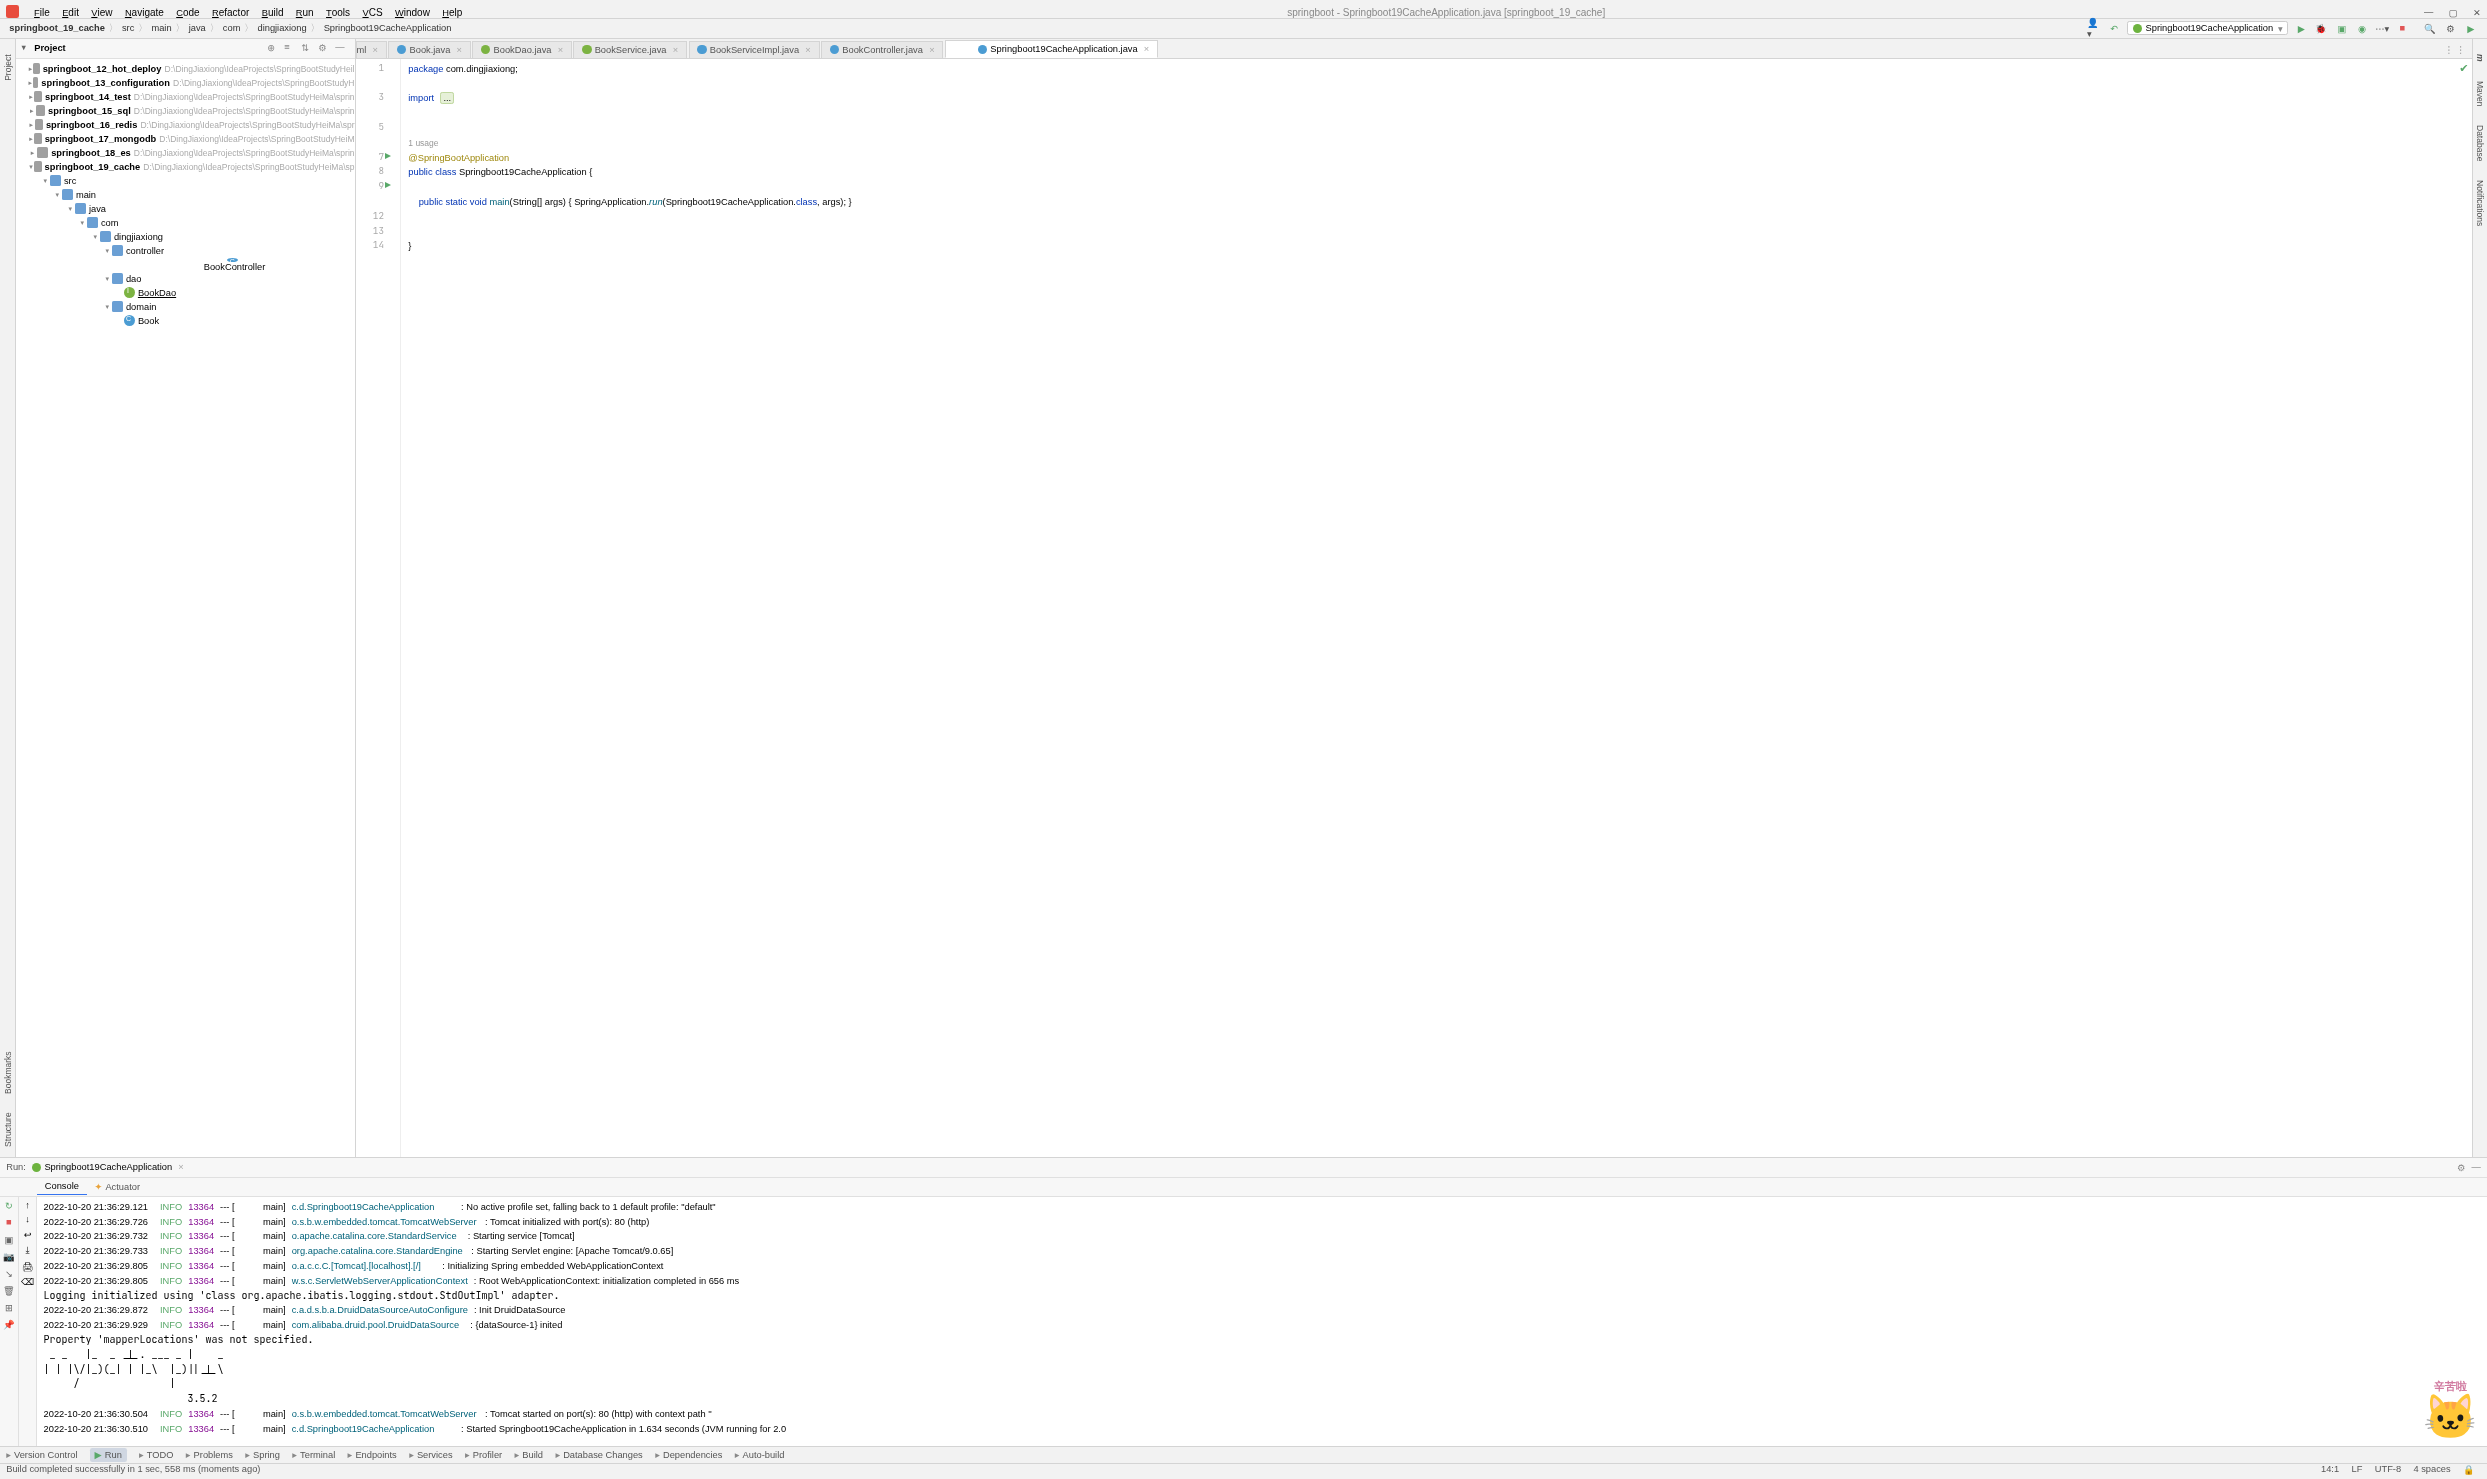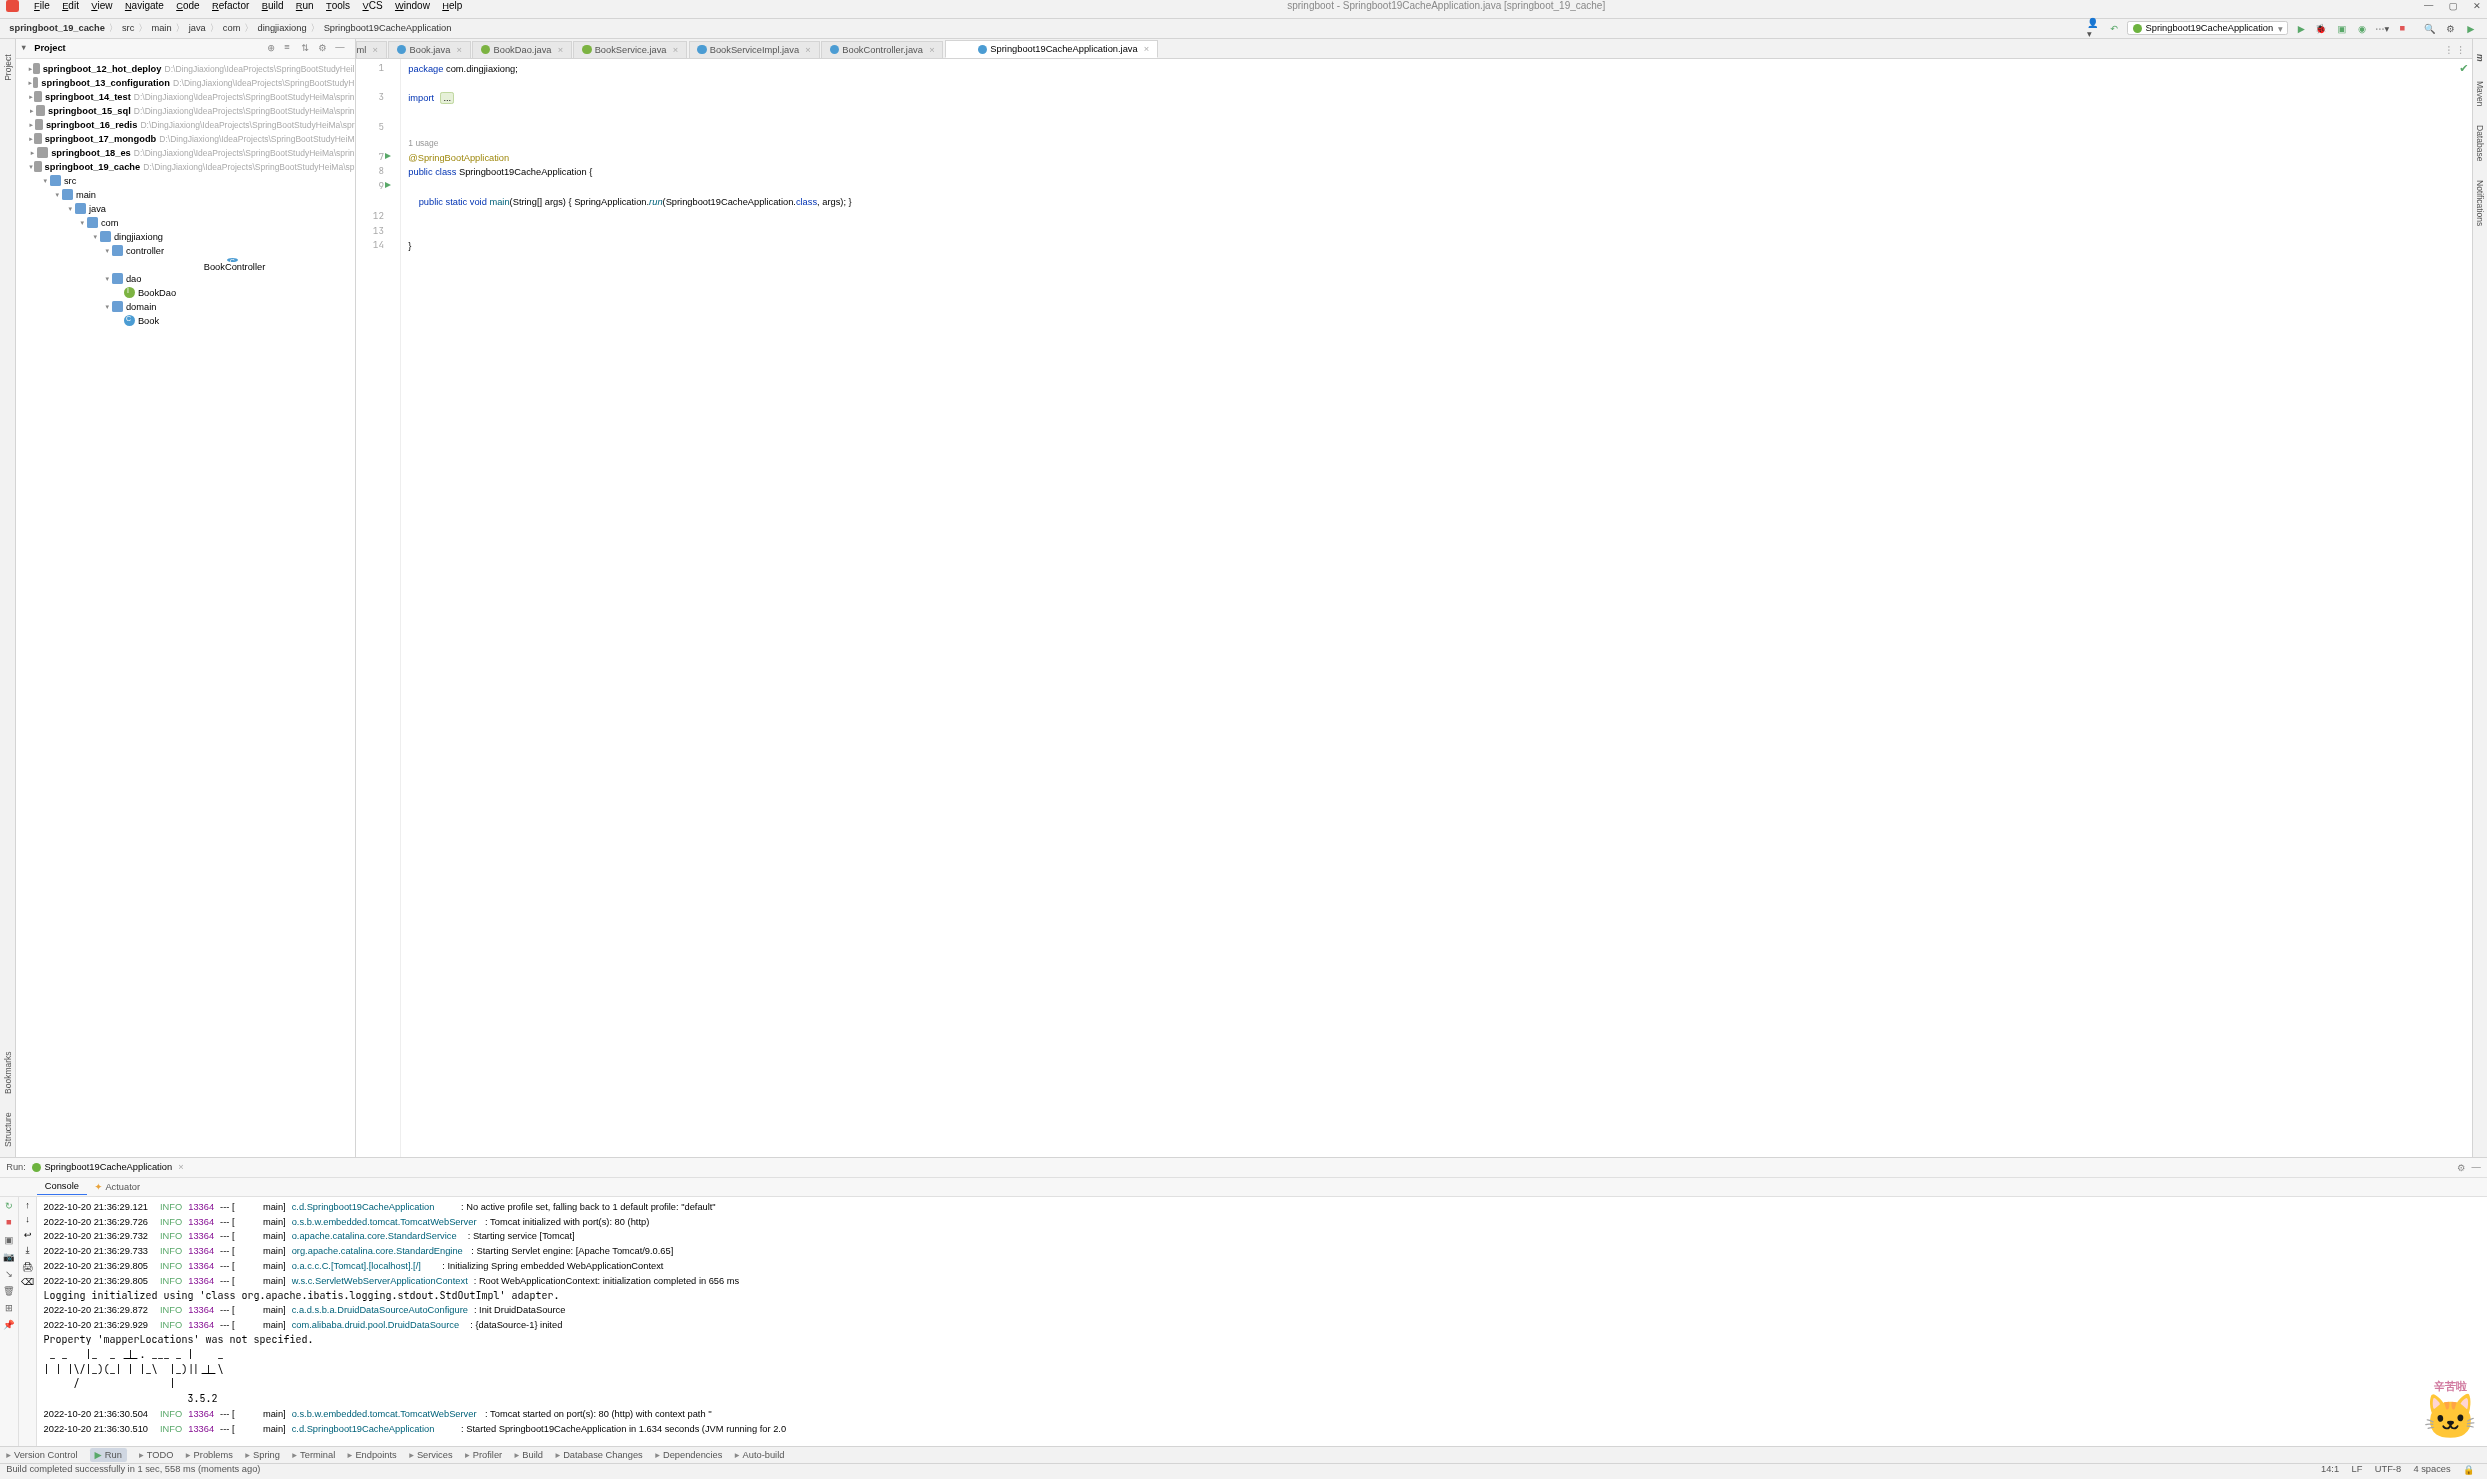--- a/index.html
+++ b/index.html
@@ -1,17 +1,17 @@
 <!DOCTYPE html>
 <html><head>
 <meta charset="utf-8">
 <style>
 * { margin: 0; padding: 0; box-sizing: border-box; font-family: "Segoe UI", Arial, sans-serif; font-size: 9.3px; }
 body { background: #f2f2f2; width: 2487px; height: 1480px; overflow: hidden; transform-origin: top left; }
-.menubar { background: #f2f2f2; height: 18.7px; display: flex; align-items: flex-start; padding: 0 6.2px; border-bottom: 0.8px solid #d4d4d4; }
+.menubar { background: #f2f2f2; height: 18.7px; display: flex; align-items: flex-end; padding: 0 6.2px; border-bottom: 0.8px solid #d4d4d4; }
 .menubar .logo { width: 12.4px; height: 12.4px; background: #e84c3d; border-radius: 2.3px; margin-right: 9.3px; }
 .menubar .menu-item { padding: 0 6.2px; color: #000; cursor: pointer; font-size: 10px; }
 .menubar .menu-item u { text-decoration: underline; }
 .menubar .title { flex: 1; text-align: center; color: #888; font-size: 10px; }
 .menubar .win-controls { display: flex; gap: 15.5px; color: #555; }
 .breadcrumb-bar { background: #f2f2f2; height: 20px; display: flex; align-items: center; padding: 0 6.2px; border-bottom: 0.8px solid #d4d4d4; }
 .breadcrumb-bar .crumb { color: #333; padding: 0 3.1px; }
 .breadcrumb-bar .sep { color: #aaa; margin: 0 0.8px; }
 .breadcrumb-bar .crumb.bold { font-weight: bold; }
 .breadcrumb-bar .spacer { flex: 1; }
@@ -248,21 +248,21 @@
         <div class="tree-row" style="padding-left: 99px; flex-direction: column;">
           <span class="arrow"> </span>
           <span class="icon class"></span>
           <span class="name">BookController</span>
         </div>
         <div class="tree-row" style="padding-left: 87px;">
           <span class="arrow">▾</span>
           <span class="icon folder"></span>
           <span class="name">dao</span>
         </div>
-        <div class="tree-row" style="padding-left: 99px;">
+        <div class="tree-row" style="padding-left: 99px; text-decoration: underline;">
           <span class="arrow"> </span>
           <span class="icon iface"></span>
           <span class="name">BookDao</span>
         </div>
         <div class="tree-row" style="padding-left: 87px;">
           <span class="arrow">▾</span>
           <span class="icon folder"></span>
           <span class="name">domain</span>
         </div>
         <div class="tree-row" style="padding-left: 99px;">

